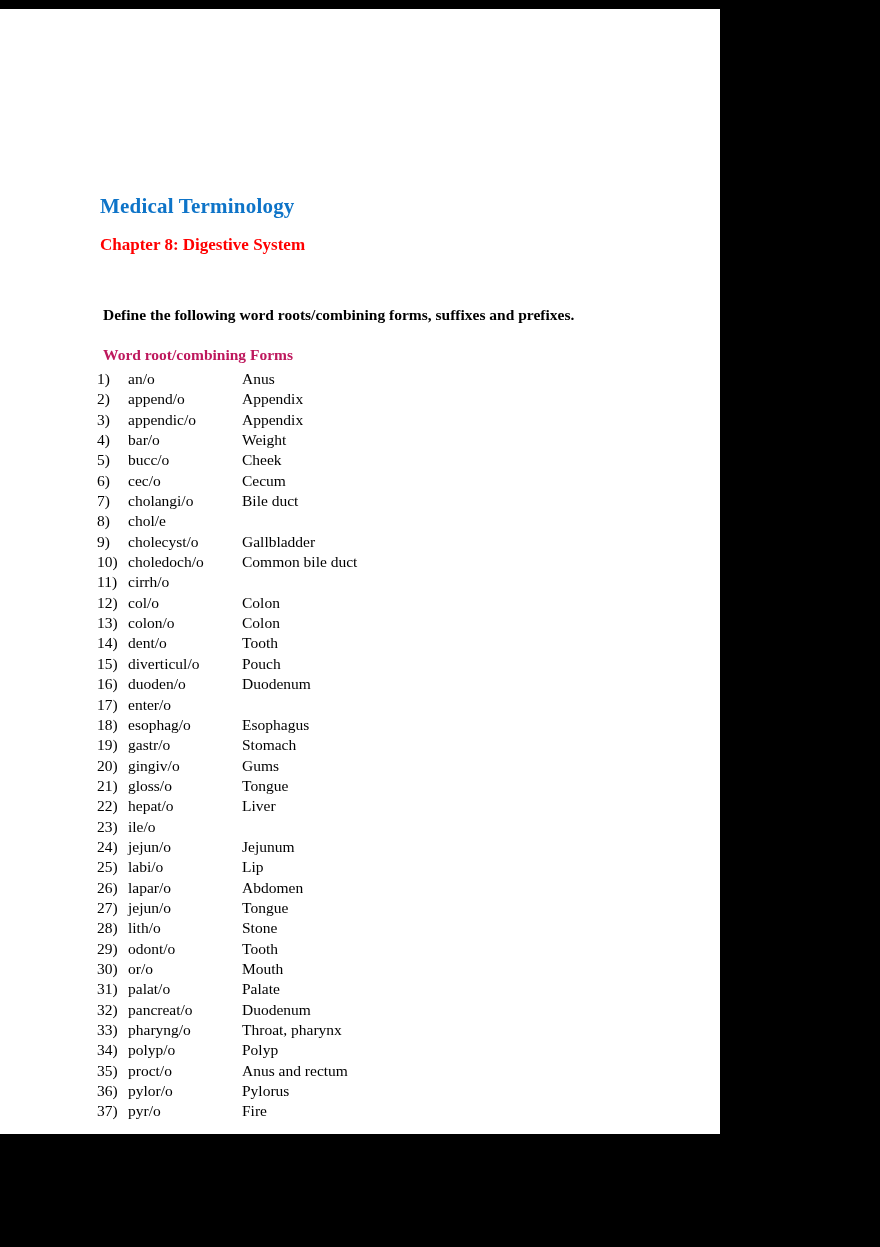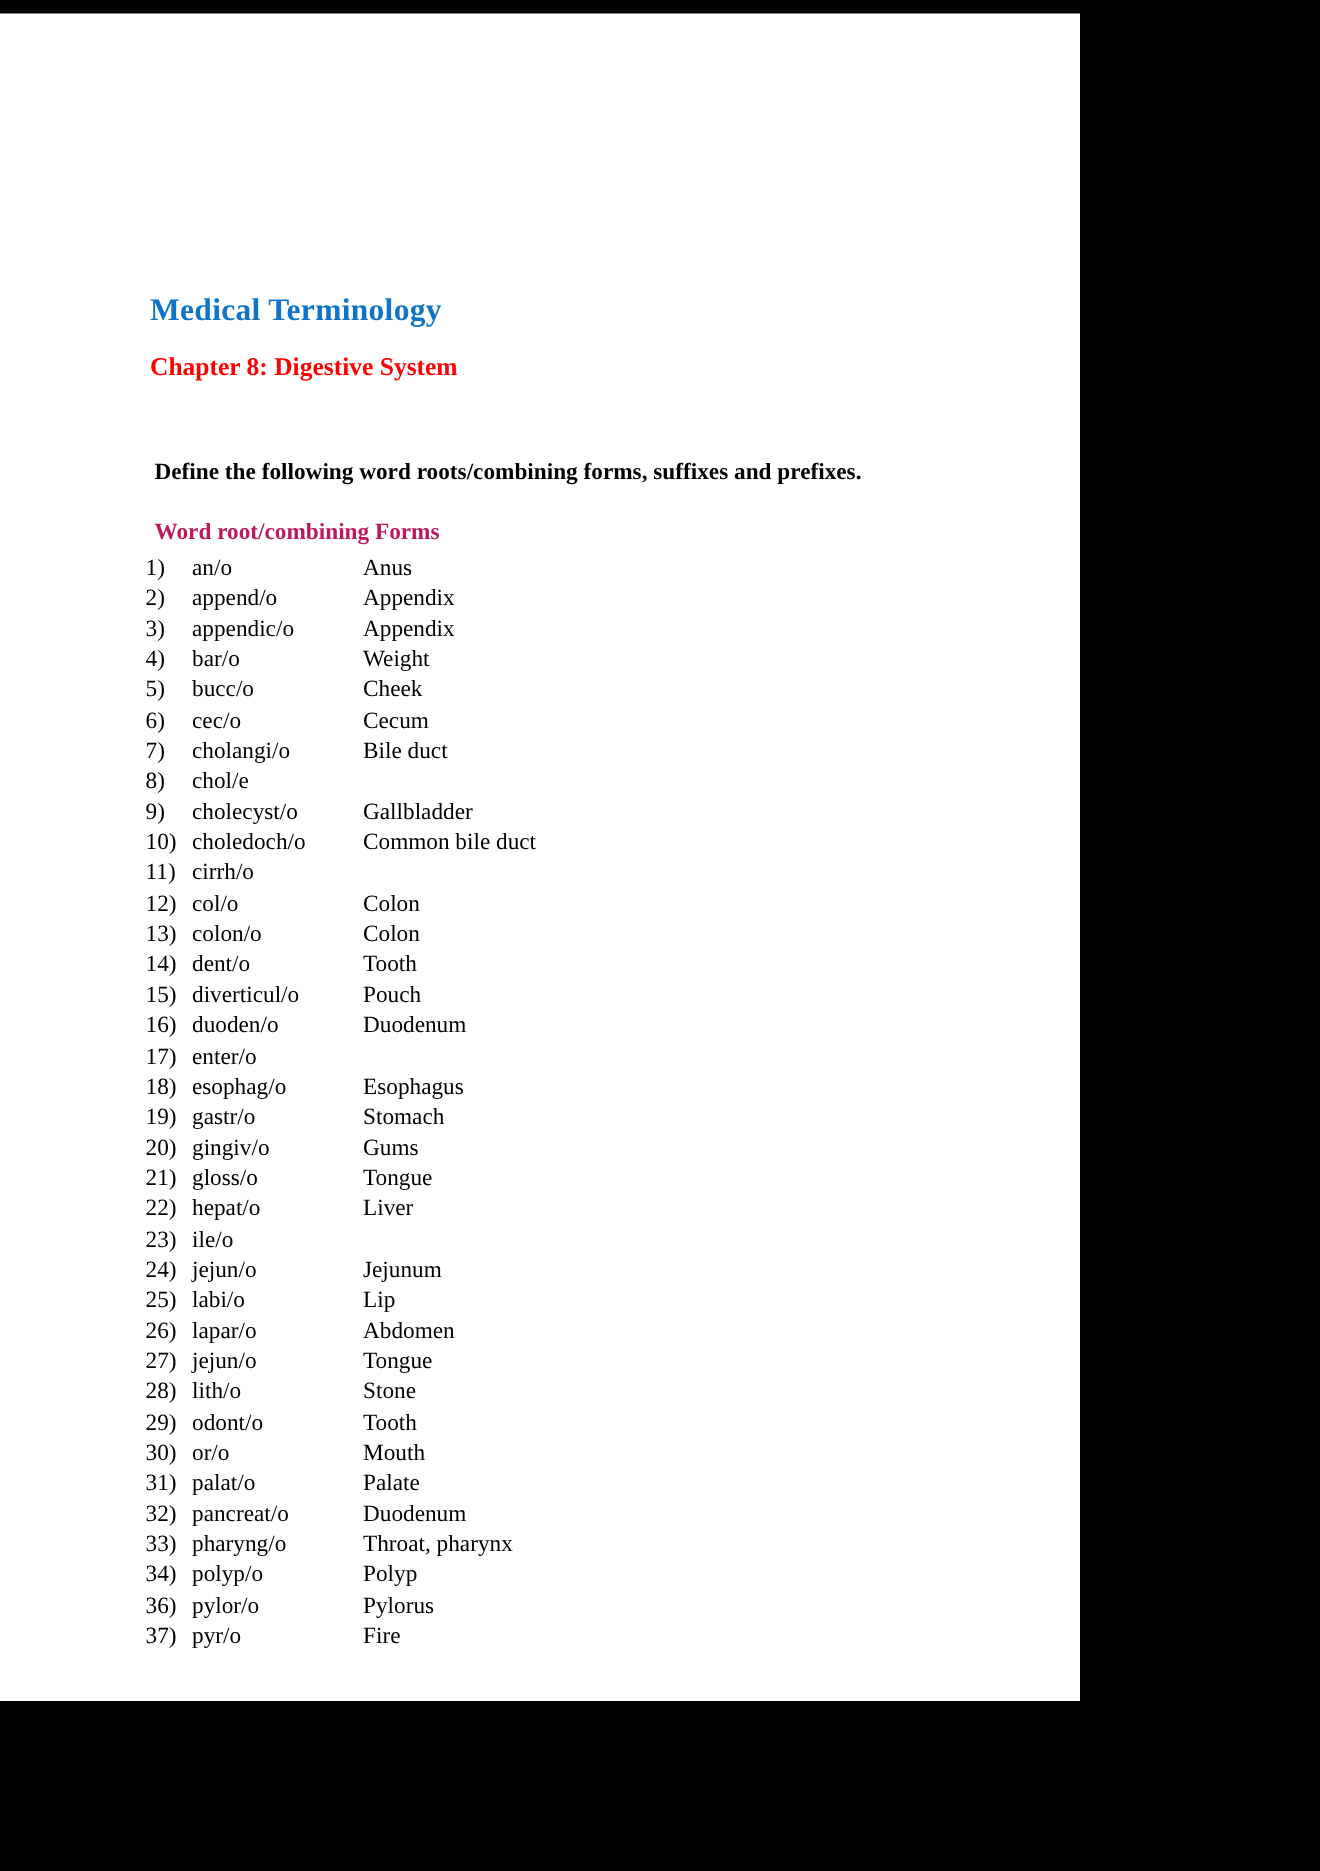--- a/index.html
+++ b/index.html
@@ -270,20 +270,25 @@
     <span class="col-term">pharyng/o</span>
     <span class="col-def">Throat, pharynx</span>
   </div>
 
   <div class="root-row">
     <span class="col-num">34)</span>
     <span class="col-term">polyp/o</span>
     <span class="col-def">Polyp</span>
   </div>
 
+  <div class="root-row">
+    <span class="col-num">35)</span>
+    <span class="col-term">proct/o</span>
+    <span class="col-def">Anus and rectum</span>
+  </div>
 
   <div class="root-row">
     <span class="col-num">36)</span>
     <span class="col-term">pylor/o</span>
     <span class="col-def">Pylorus</span>
   </div>
 
   <div class="root-row">
     <span class="col-num">37)</span>
     <span class="col-term">pyr/o</span>

